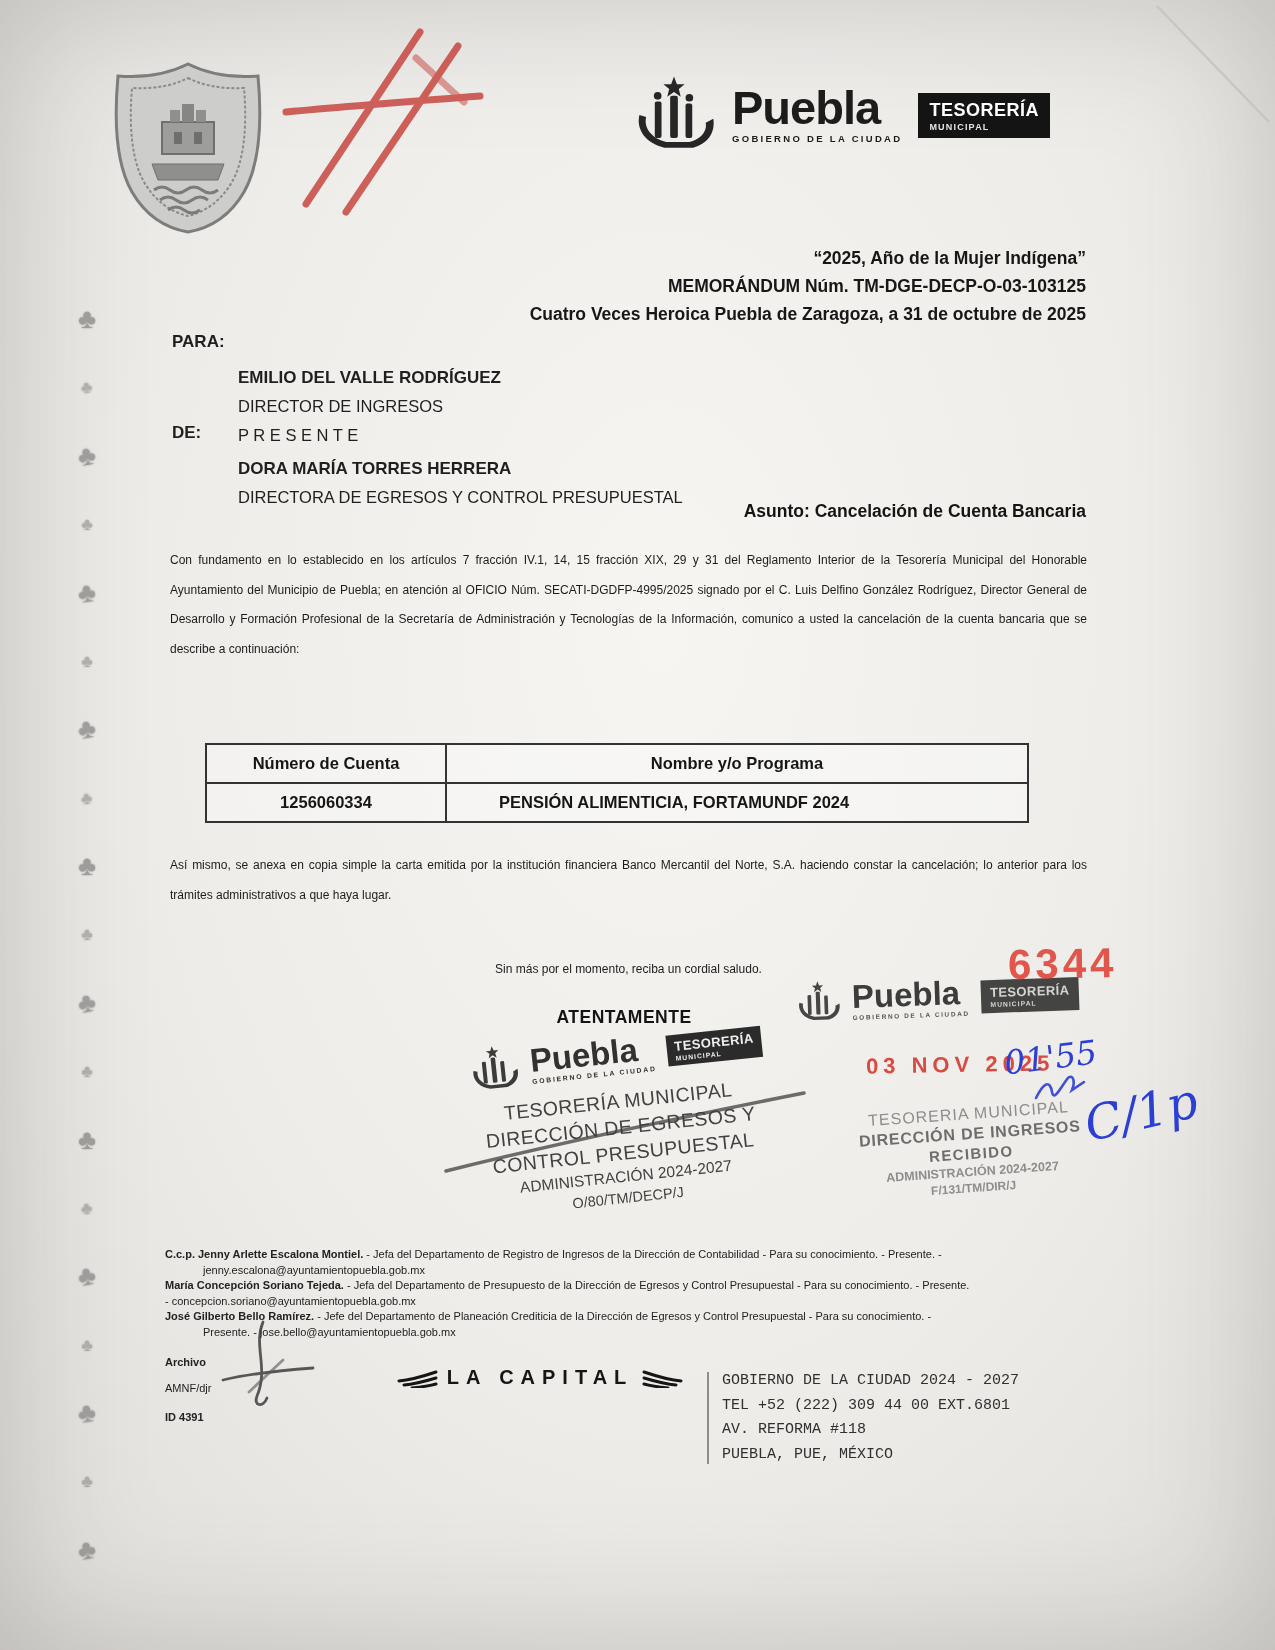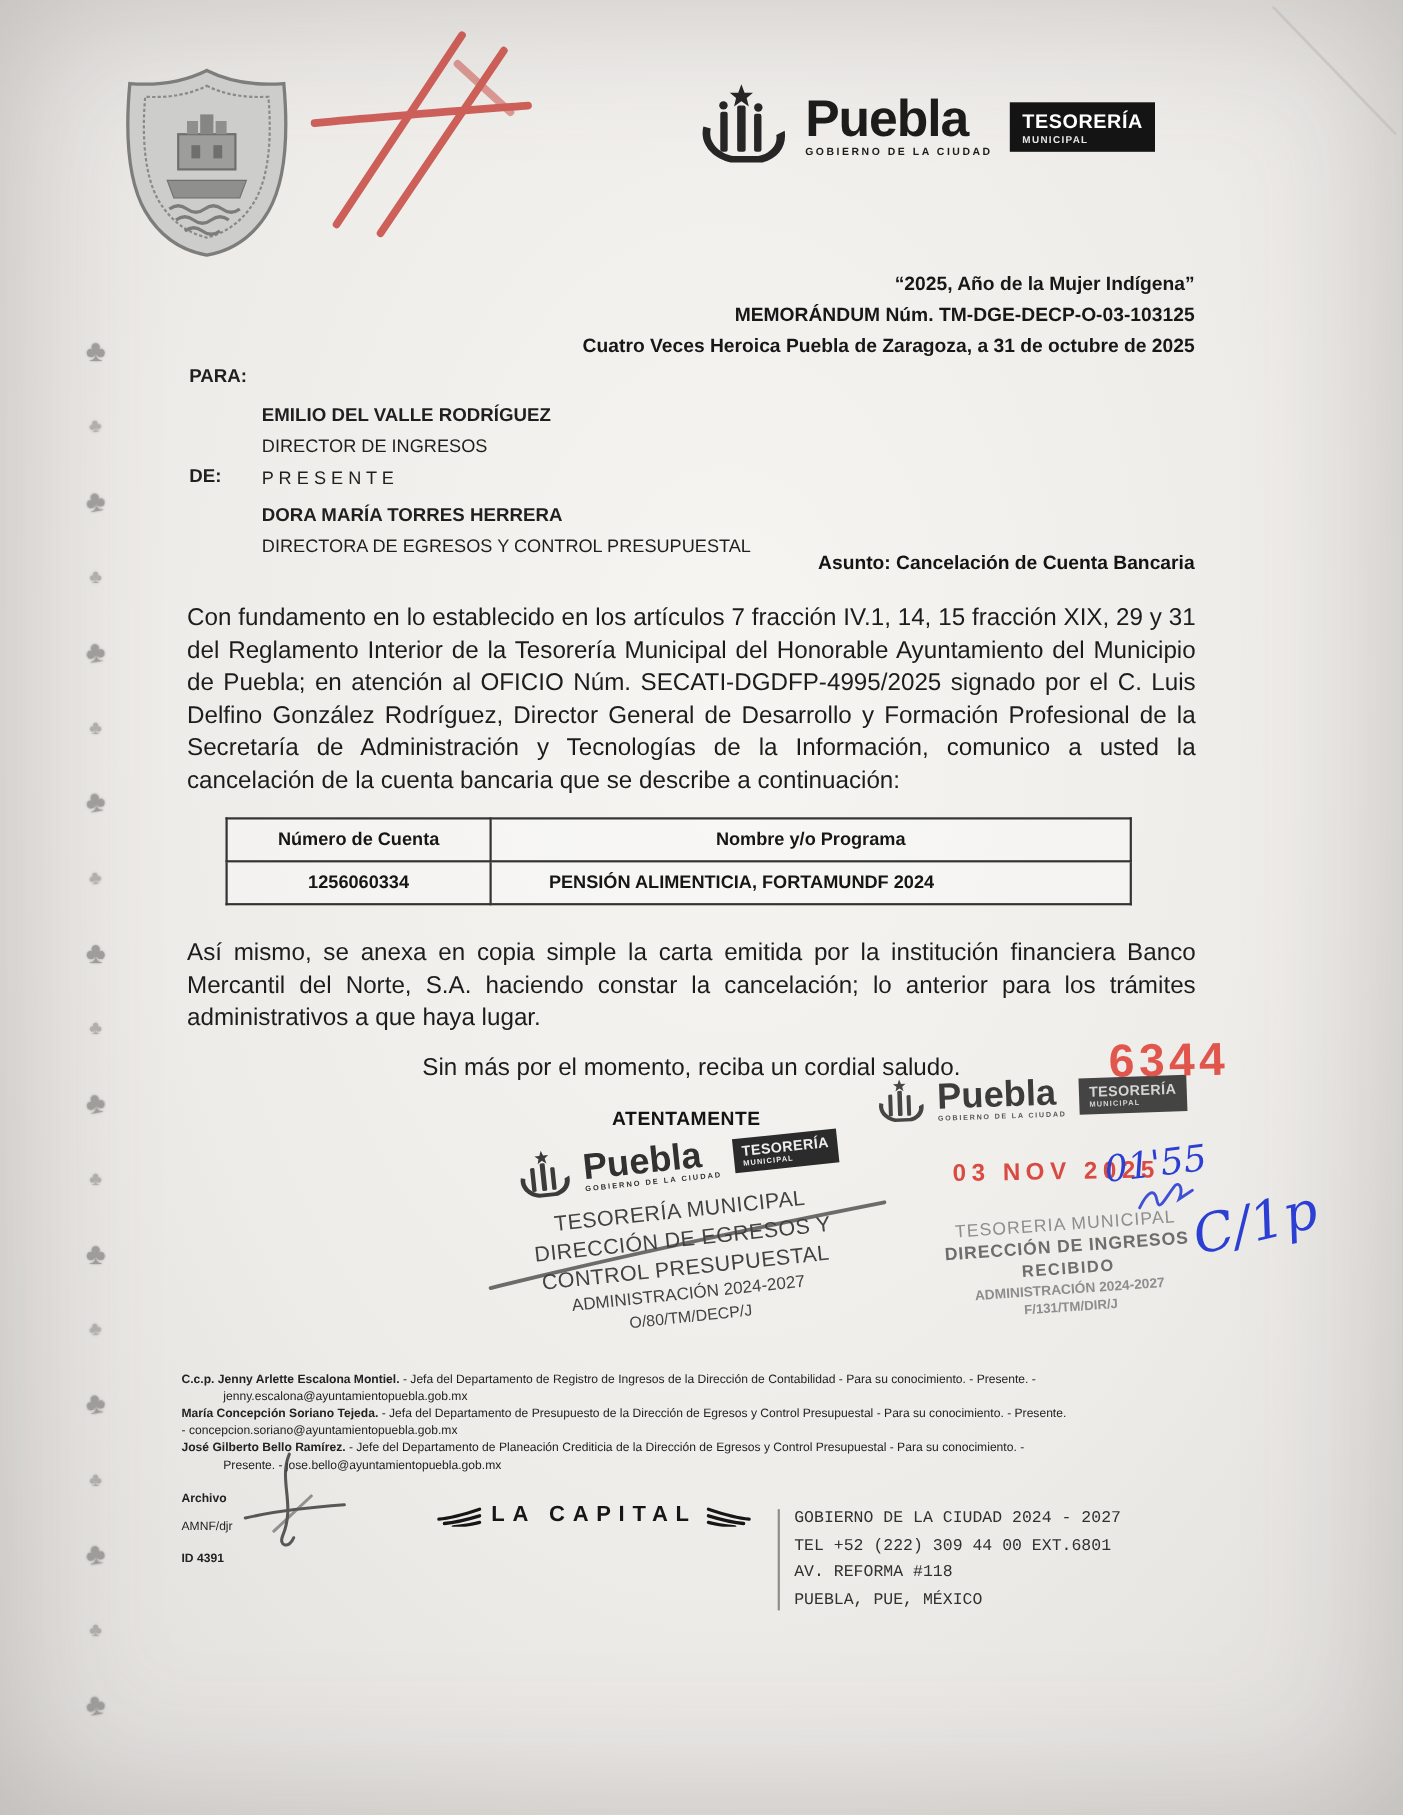--- a/index.html
+++ b/index.html
@@ -30,21 +30,21 @@
   .header-lines{right:189px;top:196px;width:680px;text-align:right;margin-top:48px;}
   .hline{font-size:17.5px;font-weight:700;line-height:28px;color:#171717;}
 
   .addr-row{display:flex;line-height:29px;}
   .addr-label{width:66px;font-weight:700;font-size:17px;flex:0 0 66px;}
   .addr-name{font-weight:700;font-size:17px;margin-top:36px;}
   .addr-title{font-size:16.5px;text-align:right;}
 
   .subject{right:189px;top:501px;font-weight:700;font-size:17.5px;color:#141414;}
 
-  .para{position:absolute;left:170px;width:917px;font-size:22px;line-height:29.5px;
+  .para{position:absolute;left:170px;width:917px;font-size:12px;line-height:29.5px;
     text-align:justify;color:#1c1c1c;}
   .para.noj{text-align:center;}
 
   .acct-table{border-collapse:collapse;width:824px;background:rgba(255,255,255,.3);}
   .acct-table th,.acct-table td{border:2px solid #333;font-size:16.5px;color:#161616;padding:9px 6px;}
   .acct-table th{font-weight:700;text-align:center;}
   .col-account{width:226px;}
   .cell-account{text-align:center;font-weight:700;}
   .cell-program{text-align:left;font-weight:700;padding-left:52px !important;}
 

